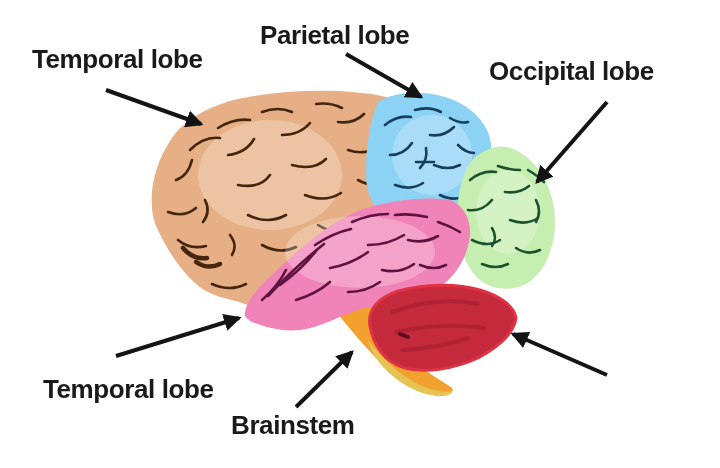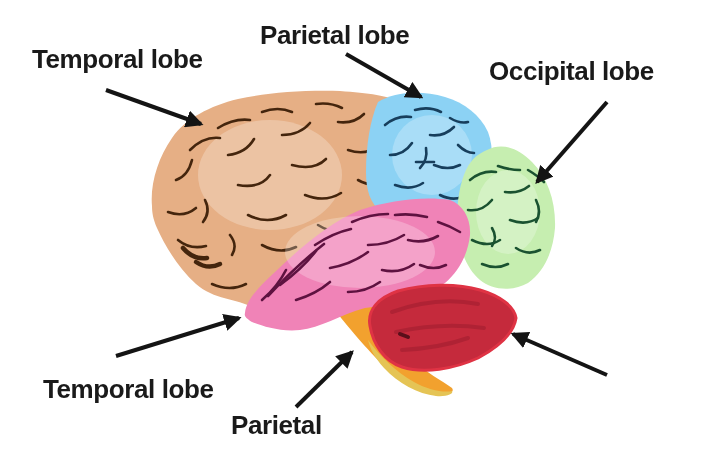--- a/index.html
+++ b/index.html
@@ -162,14 +162,14 @@
       <line x1="116" y1="356" x2="239" y2="318" marker-end="url(#ah)"></line>
       <line x1="296" y1="407" x2="352" y2="352" marker-end="url(#ah)"></line>
       <line x1="607" y1="375" x2="513" y2="334" marker-end="url(#ah)"></line>
     </g>
   </svg>
 
   <div class="label" style="left:32px;  top:46px;">Temporal lobe</div>
   <div class="label" style="left:260px; top:22px;">Parietal lobe</div>
   <div class="label" style="left:489px; top:58px;">Occipital lobe</div>
   <div class="label" style="left:27px;  top:376px;margin-left:16px;">Temporal lobe</div>
-  <div class="label" style="left:231px; top:412px;">Parietal</div>
+  <div class="label" style="left:231px; top:412px;">Brainstem</div>
 </div>
 
 </body></html>

